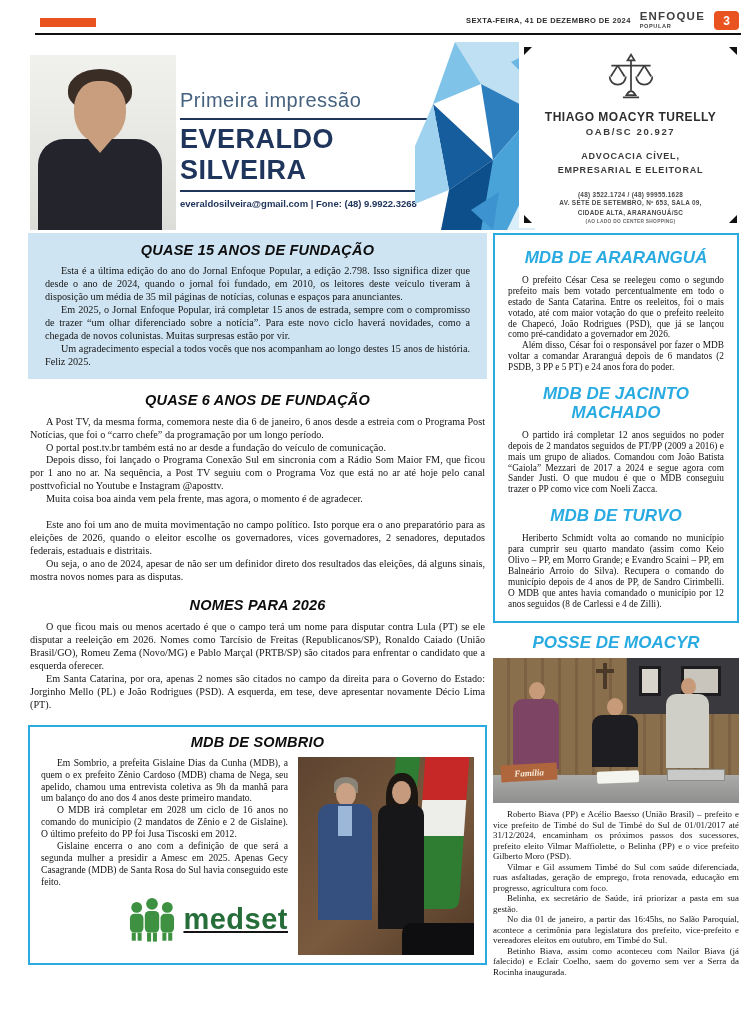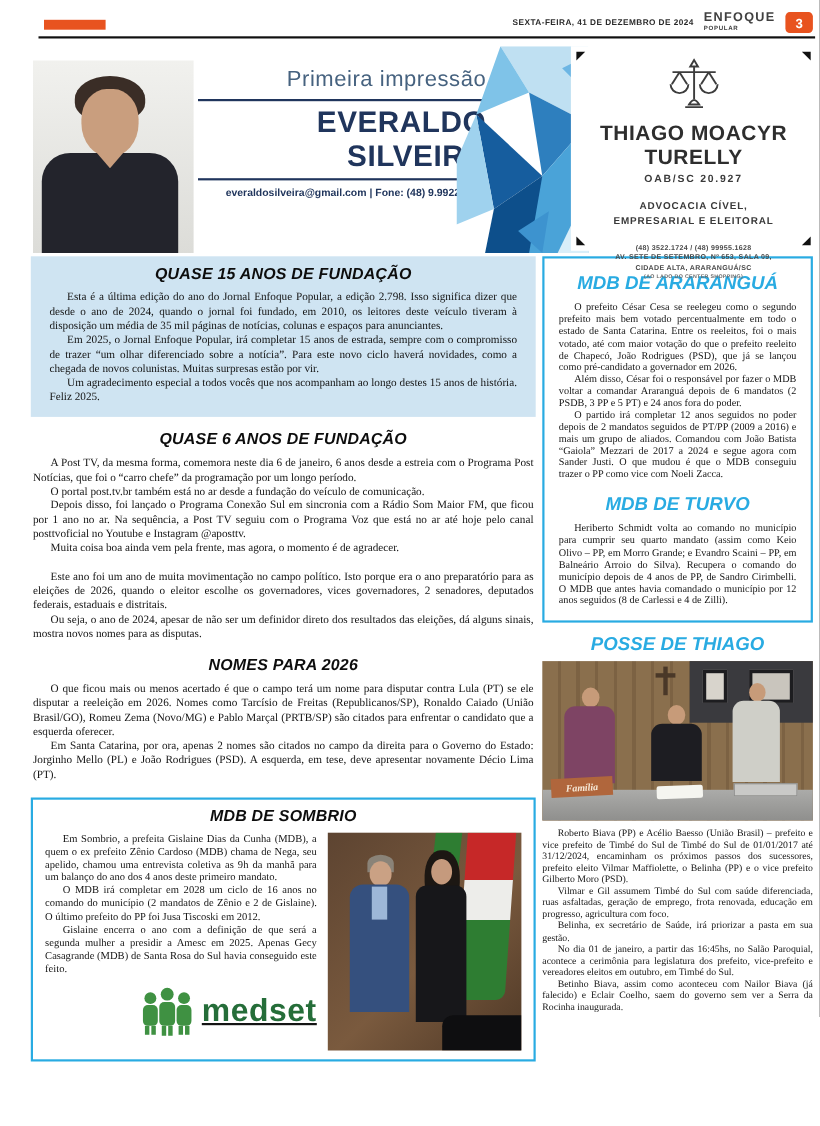--- a/index.html
+++ b/index.html
@@ -21,38 +21,38 @@
   .header-rule { position:absolute; top:33px; left:35px; right:4px; height:2px; background:#101010; }
 
   
   .masthead { position:absolute; top:42px; left:28px; width:507px; height:188px; background:#fff; }
   .mast-photo { position:absolute; left:2px; top:13px; width:146px; height:175px;
     background:linear-gradient(#f1f1ee,#dcdcd8); overflow:hidden; }
   .ev-hair { position:absolute; left:38px; top:14px; width:64px; height:42px; background:#3a2d26; border-radius:50% 50% 42% 42%; }
   .ev-face { position:absolute; left:44px; top:26px; width:52px; height:62px; background:#c99e7e; border-radius:46% 46% 52% 52%; }
   .ev-body { position:absolute; left:8px; top:84px; width:124px; height:92px; background:#23242c; border-radius:26px 26px 0 0; }
   .ev-collar { position:absolute; left:58px; top:84px; width:24px; height:14px; background:#c99e7e; clip-path:polygon(0 0,100% 0,50% 100%); }
-  .mast-center { position:absolute; left:152px; width:262px; top:19px; text-align:right; }
+  .mast-center { position:absolute; left:152px; width:262px; top:47px; text-align:left; }
   .kicker { font-family:"Liberation Sans", sans-serif; font-weight:400; font-size:20px; color:#46627f; letter-spacing:.5px; }
   .mast-rule { height:2px; background:#20355c; margin:6px 0 4px; }
   .author-name { font-family:"Liberation Sans", sans-serif; font-weight:800; font-size:27px; color:#20355c; letter-spacing:.5px; }
   .mast-rule2 { height:2px; background:#20355c; margin:4px 0 6px; }
   .mast-contact { font-family:"Liberation Sans", sans-serif; font-weight:700; font-size:9.5px; color:#20355c; }
   .mast-decor { position:absolute; right:0; top:0; width:120px; height:188px; }
 
   
   .ad { position:absolute; top:42px; left:519px; width:223px; height:186px; background:#fff; z-index:2;
     text-align:center; font-family:"Liberation Sans", sans-serif; }
   .cm { position:absolute; width:0; height:0; }
   .cm-tl { left:5px; top:5px; border-top:8px solid #111; border-right:8px solid transparent; }
   .cm-tr { right:5px; top:5px; border-top:8px solid #111; border-left:8px solid transparent; }
   .cm-bl { left:5px; bottom:5px; border-bottom:8px solid #111; border-right:8px solid transparent; }
   .cm-br { right:5px; bottom:5px; border-bottom:8px solid #111; border-left:8px solid transparent; }
   .ad-scales { margin-top:8px; }
-  .ad-name { font-size:19px; font-weight:800; color:#2e2e2e; letter-spacing:.5px; margin-top:4px; }
+  .ad-name { font-size:12px; font-weight:800; color:#2e2e2e; letter-spacing:.5px; margin-top:4px; }
   .ad-oab { font-size:9.5px; font-weight:700; color:#3a3a3a; letter-spacing:1.6px; margin-top:2px; }
   .ad-services { margin-top:13px; font-size:9px; font-weight:800; color:#3a3a3a; letter-spacing:.8px; line-height:1.5; }
   .ad-phones { margin-top:14px; font-size:6.4px; font-weight:700; color:#4a4a4a; letter-spacing:.3px; }
   .ad-addr { font-size:6.4px; font-weight:700; color:#4a4a4a; line-height:1.55; letter-spacing:.3px; }
   .ad-fine { font-size:4.8px; color:#6a6a6a; letter-spacing:.3px; }
 
   
   .col-left  { position:absolute; top:233px; left:28px;  width:459px; }
   .col-right { position:absolute; top:233px; left:493px; width:246px; }
 
@@ -259,27 +259,28 @@
     </div>
   </div>
 
   <div class="col-right">
 
     <div class="box-outline">
       <div class="cy-title">MDB DE ARARANGUÁ</div>
       <p>O prefeito César Cesa se reelegeu como o segundo prefeito mais bem votado percentualmente em todo o estado de Santa Catarina. Entre os reeleitos, foi o mais votado, até com maior votação do que o prefeito reeleito de Chapecó, João Rodrigues (PSD), que já se lançou como pré-candidato a governador em 2026.</p>
       <p>Além disso, César foi o responsável por fazer o MDB voltar a comandar Araranguá depois de 6 mandatos (2 PSDB, 3 PP e 5 PT) e 24 anos fora do poder.</p>
 
+      <div class="cy-title">MDB DE JACINTO MACHADO</div>
       <p>O partido irá completar 12 anos seguidos no poder depois de 2 mandatos seguidos de PT/PP (2009 a 2016) e mais um grupo de aliados. Comandou com João Batista “Gaiola” Mezzari de 2017 a 2024 e segue agora com Sander Justi. O que mudou é que o MDB conseguiu trazer o PP como vice com Noeli Zacca.</p>
 
       <div class="cy-title">MDB DE TURVO</div>
       <p>Heriberto Schmidt volta ao comando no município para cumprir seu quarto mandato (assim como Keio Olivo – PP, em Morro Grande; e Evandro Scaini – PP, em Balneário Arroio do Silva). Recupera o comando do município depois de 4 anos de PP, de Sandro Cirimbelli. O MDB que antes havia comandado o município por 12 anos seguidos (8 de Carlessi e 4 de Zilli).</p>
     </div>
 
-    <div class="cy-title posse-title">POSSE DE THIAGO</div>
+    <div class="cy-title posse-title">POSSE DE MOACYR</div>
 
     <div class="photo-belinha">
       <div class="bl-shelf"></div>
       <div class="bl-frame1"></div>
       <div class="bl-frame2"></div>
       <div class="bl-cross-v"></div>
       <div class="bl-cross-h"></div>
       <div class="bl-m1-face"></div>
       <div class="bl-m1-body"></div>
       <div class="bl-m2-face"></div>

